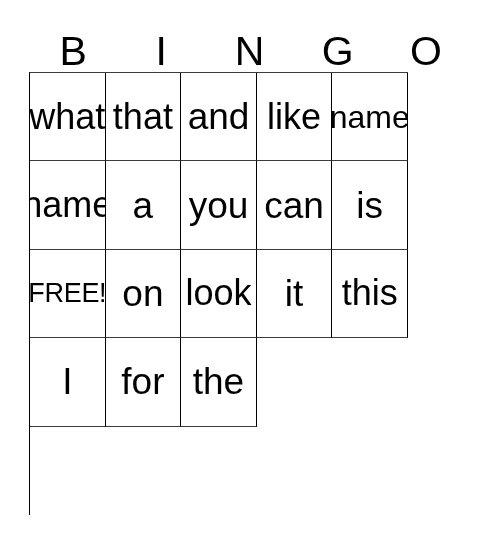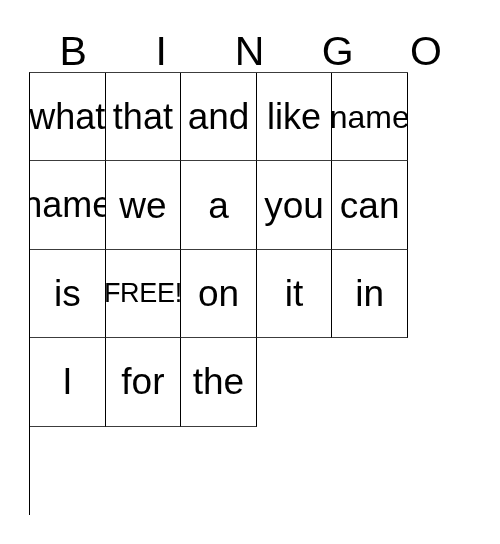--- a/index.html
+++ b/index.html
@@ -126,46 +126,46 @@
       </div>
       <div class="cell len-4">
         <span class="cell-text">like</span>
       </div>
       <div class="cell len-4">
         <span class="cell-text" style="font-size: 32px;">name</span>
       </div>
       <div class="cell len-4">
         <span class="cell-text">name</span>
       </div>
-      <div class="cell len-2">
-        <span class="cell-text">we</span>
-      </div>
       <div class="cell len-1">
         <span class="cell-text">a</span>
       </div>
       <div class="cell len-3">
         <span class="cell-text">you</span>
       </div>
       <div class="cell len-3">
         <span class="cell-text">can</span>
       </div>
       <div class="cell len-2">
         <span class="cell-text">is</span>
       </div>
       <div class="cell len-5 free">
         <span class="cell-text">FREE!</span>
       </div>
       <div class="cell len-2">
         <span class="cell-text">on</span>
       </div>
+      <div class="cell len-4">
+        <span class="cell-text">look</span>
+      </div>
       <div class="cell len-2">
         <span class="cell-text">it</span>
       </div>
-      <div class="cell len-2">
-        <span class="cell-text">in</span>
+      <div class="cell len-4">
+        <span class="cell-text">this</span>
       </div>
       <div class="cell len-1">
         <span class="cell-text">I</span>
       </div>
       <div class="cell len-3">
         <span class="cell-text">for</span>
       </div>
       <div class="cell len-3">
         <span class="cell-text">the</span>
       </div>

